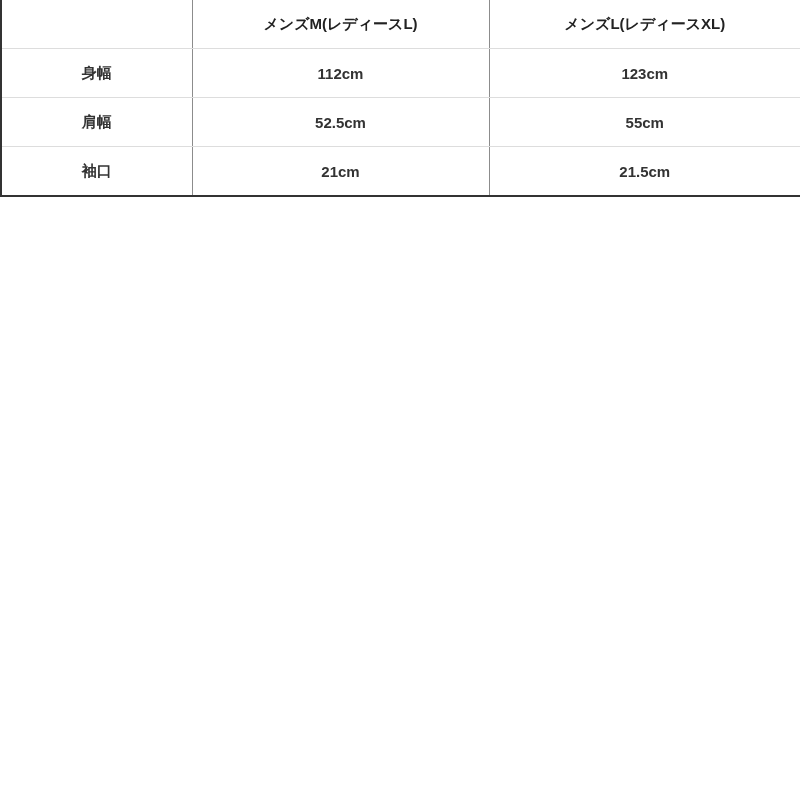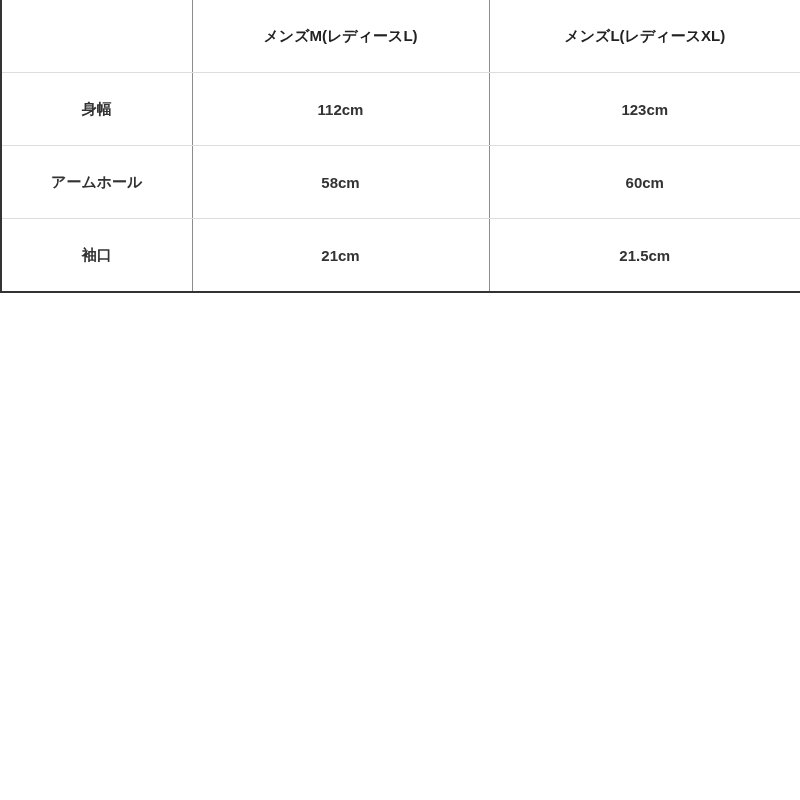--- a/index.html
+++ b/index.html
@@ -22,21 +22,21 @@
     font-family: "Liberation Sans", "DejaVu Sans", sans-serif;
     font-size: 15px;
     color: #333333;
     border-left: 2px solid #333333;
     border-right: 2px solid #333333;
     border-bottom: 2px solid #333333;
   }
   table.size-table th,
   table.size-table td {
     height: 48px;
-    padding: 12px;
+    padding: 0;
     text-align: center;
     vertical-align: middle;
     border-bottom: 1px solid #dddddd;
     background: #ffffff;
     overflow: hidden;
     white-space: nowrap;
   }
   table.size-table th {
     font-weight: bold;
     color: #222222;
@@ -65,23 +65,23 @@
         <th class="v-sep">メンズL(レディースXL)</th>
       </tr>
     </thead>
     <tbody>
       <tr>
         <td>身幅</td>
         <td class="v-sep">112cm</td>
         <td class="v-sep">123cm</td>
       </tr>
       <tr>
-        <td>アームホール</td>
-        <td class="v-sep">58cm</td>
-        <td class="v-sep">60cm</td>
+        <td>肩幅</td>
+        <td class="v-sep">52.5cm</td>
+        <td class="v-sep">55cm</td>
       </tr>
       <tr>
         <td>袖口</td>
         <td class="v-sep">21cm</td>
         <td class="v-sep">21.5cm</td>
       </tr>
     </tbody>
   </table>
 </div>
 

